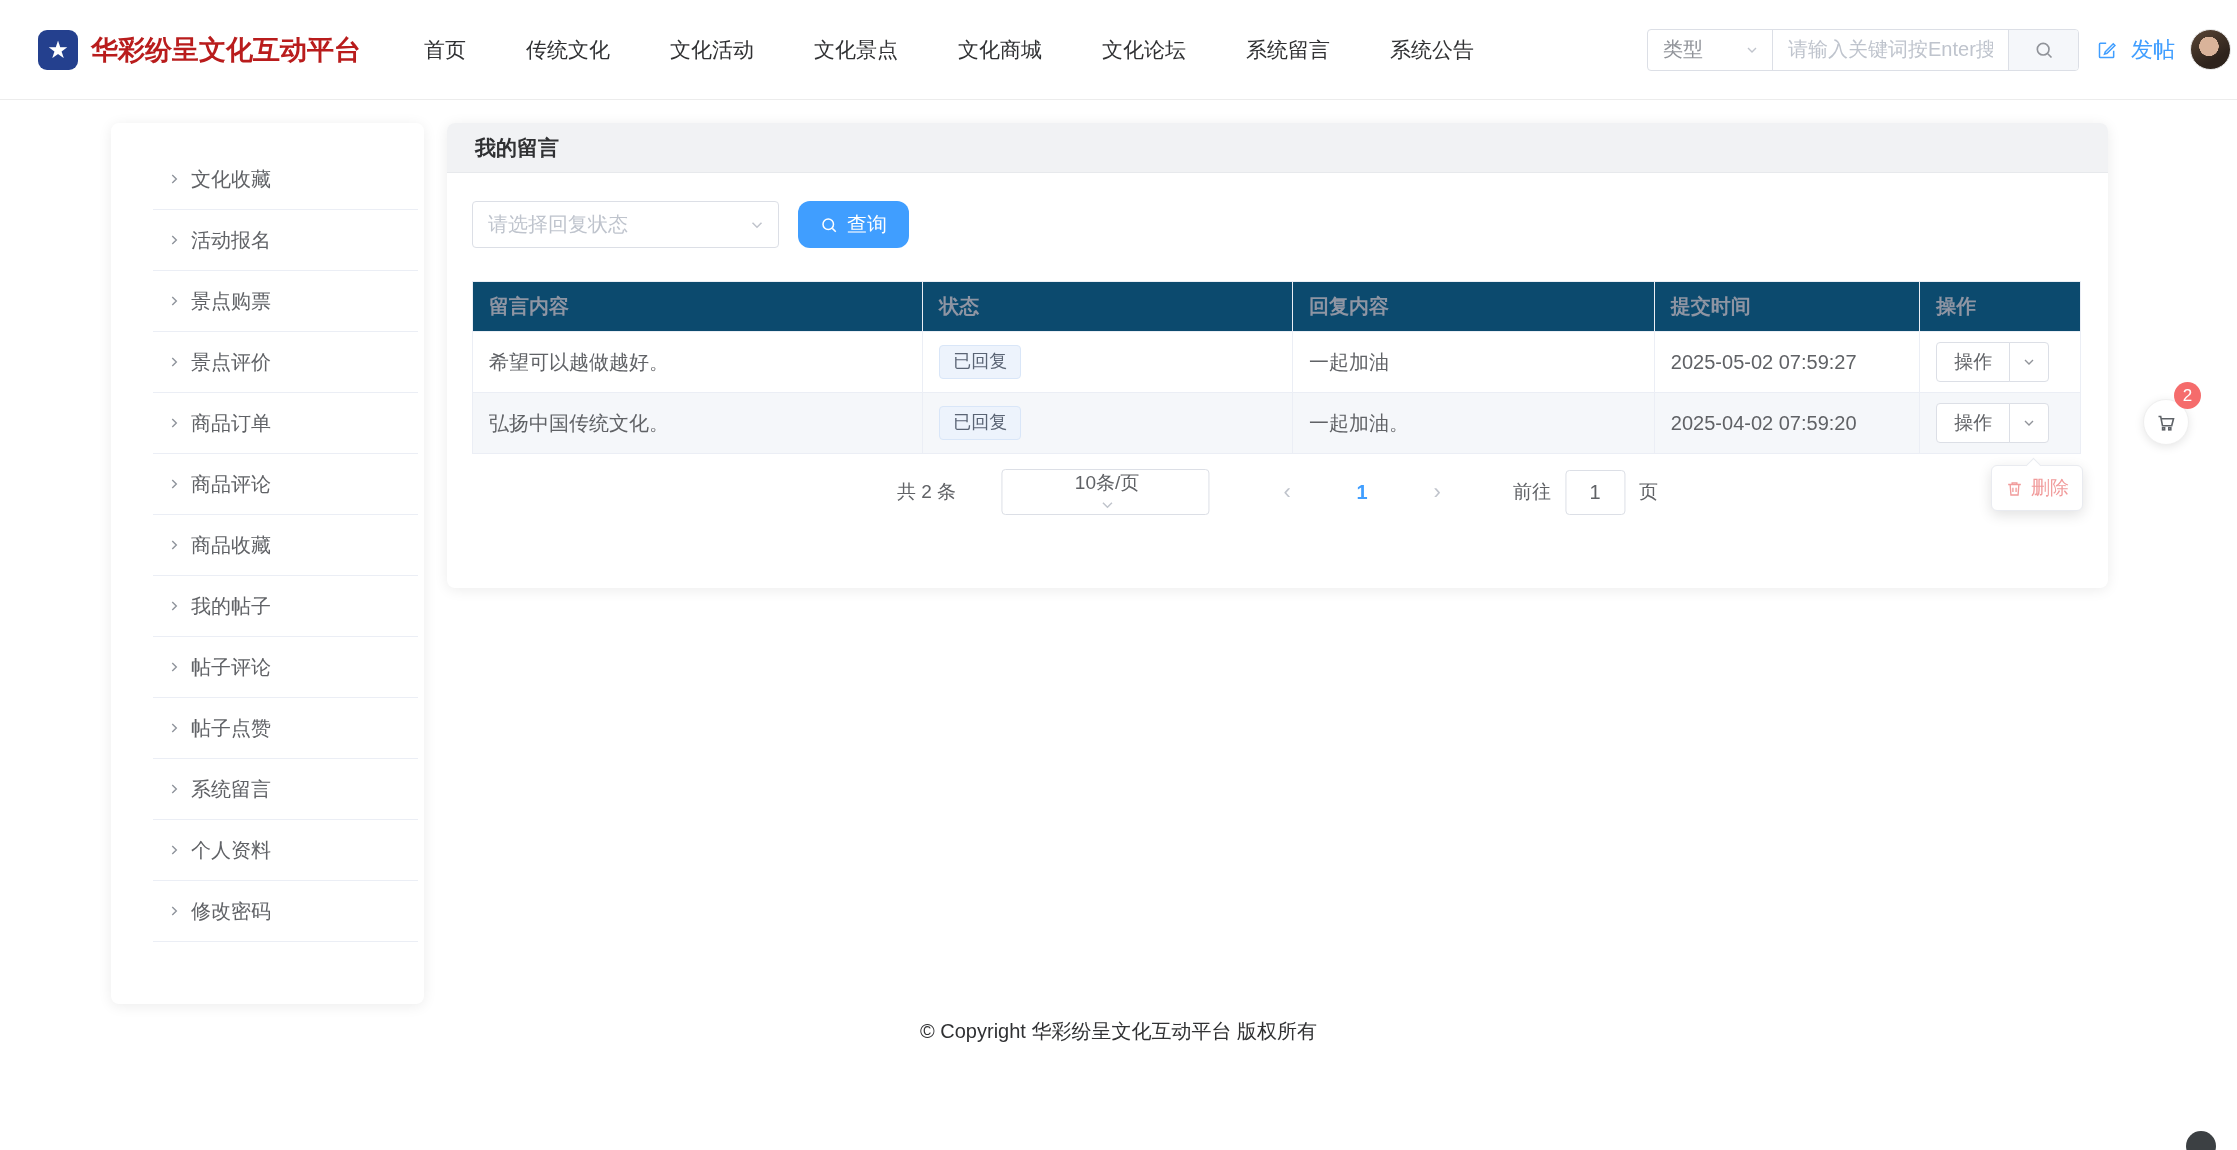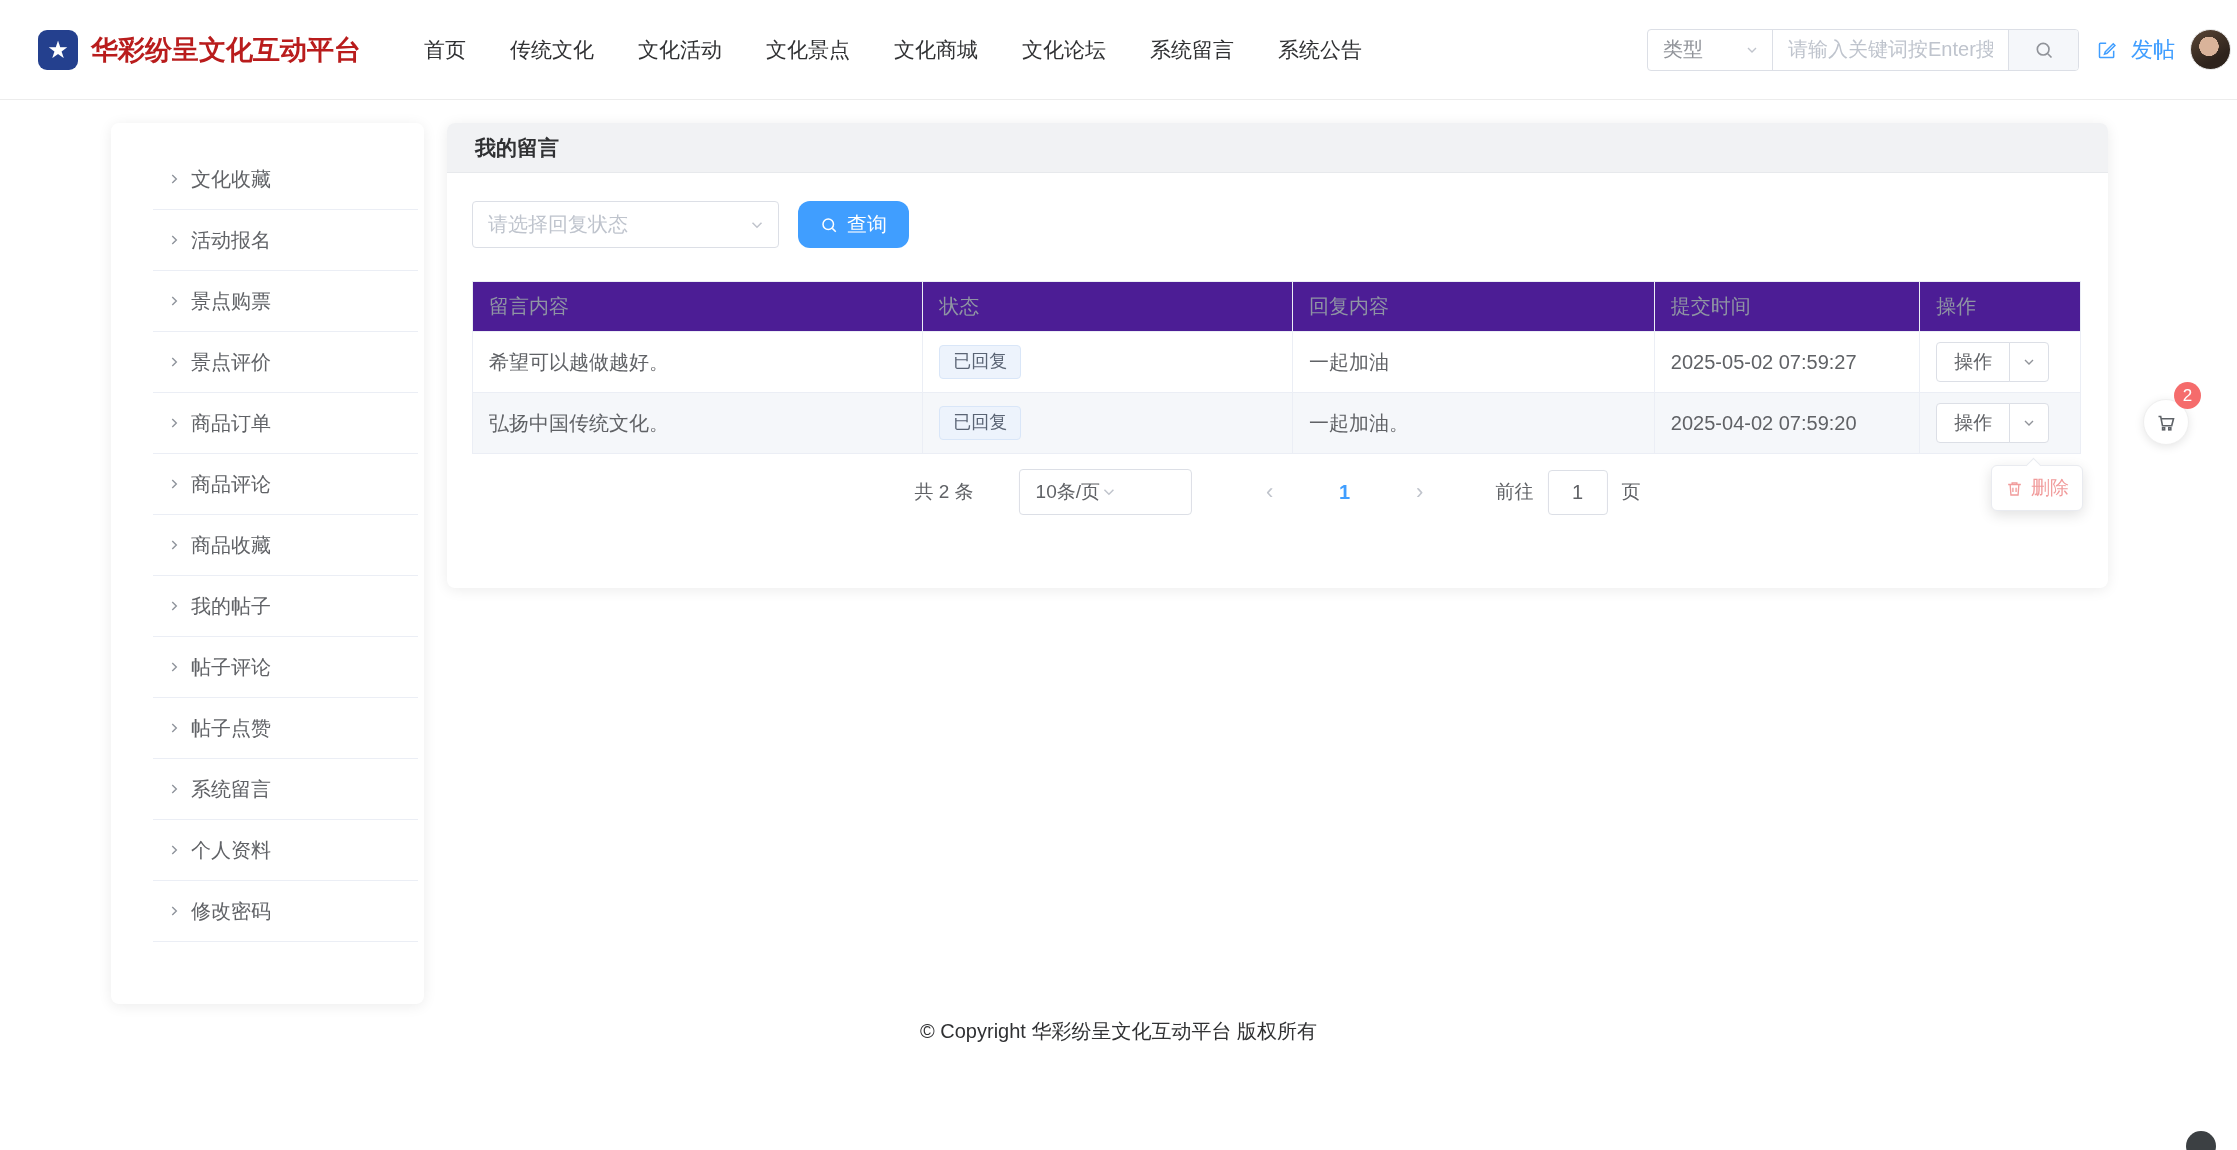--- a/index.html
+++ b/index.html
@@ -13,21 +13,21 @@
   .topbar{
     position:absolute; top:0; left:0; width:2237px; height:100px;
     background:#fff; border-bottom:1px solid #ececec;
     display:flex; align-items:center; padding:0 6px 0 38px;
   }
   .logo{
     width:40px; height:40px; border-radius:9px; background:#24408e; color:#fff;
     display:flex; align-items:center; justify-content:center; font-size:24px; flex:0 0 auto;
   }
   .brand-title{ font-size:27px; font-weight:bold; margin-left:13px; color:#b91c1c; white-space:nowrap;}
-  .nav{ display:flex; margin-left:63px; gap:44px; font-size:21px; color:#303133; white-space:nowrap;}
+  .nav{ display:flex; margin-left:63px; gap:60px; font-size:21px; color:#303133; white-space:nowrap;}
   .nav-item{ cursor:pointer; }
   .top-right{ margin-left:auto; display:flex; align-items:center; }
   .search-group{
     display:flex; align-items:stretch; height:42px; border:1px solid #dcdfe6; border-radius:4px; overflow:hidden; background:#fff;
   }
   .type-select{
     width:125px; display:flex; align-items:center; justify-content:space-between;
     padding:0 12px 0 15px; border-right:1px solid #dcdfe6; color:#909399; font-size:20px; cursor:pointer;
   }
   .search-input{
@@ -81,21 +81,21 @@
     height:47px; padding:0 22px; background:#409EFF; border:none; border-radius:12px; color:#fff;
     font-size:20px; display:flex; align-items:center; gap:9px; cursor:pointer;
     font-family:"Liberation Sans","DejaVu Sans",sans-serif;
   }
   
   .msg-table{
     position:absolute; left:25px; top:158px; width:1609px;
     border-collapse:collapse; table-layout:fixed; font-size:20px;
   }
   .msg-table th, .msg-table td{ border:1px solid #ebeef5; padding:0 16px; text-align:left; font-weight:normal; }
-  .msg-table th{ height:50px; background:#4c1d95; color:#8f95a3; font-weight:400; }
+  .msg-table th{ height:50px; background:#0c4a6e; color:#8f95a3; font-weight:700; }
   .msg-table td{ height:61px; color:#606266; }
   .row-striped td{ background:#f5f7fa; }
   .col-content{ width:28%; } .col-status{ width:23%; } .col-reply{ width:22.5%; }
   .col-time{ width:16.5%; } .col-op{ width:10%; }
   .tag{
     display:inline-block; padding:5px 13px; font-size:18px; color:#5a6474;
     background:#edf3fc; border:1px solid #d9e6f8; border-radius:4px; line-height:1.2;
   }
   .op-group{ display:inline-flex; height:40px; }
   .op-main{
@@ -118,23 +118,23 @@
     position:absolute; top:-6px; left:36px; width:11px; height:11px; background:#fff;
     border-left:1px solid #e9ebf0; border-top:1px solid #e9ebf0; transform:rotate(45deg);
   }
   
   .pagination{
     position:absolute; top:346px; left:50%; transform:translateX(-50%);
     display:flex; align-items:center; font-size:19px; color:#606266; white-space:nowrap;gap:29px;
   }
   .pg-total{ margin-right:16px; }
   .size-select{
-    width:173px; height:46px; border:1px solid #dcdfe6; border-radius:4px; background:#fff;
+    width:208px; height:46px; border:1px solid #dcdfe6; border-radius:4px; background:#fff;
     display:flex; align-items:center; padding:0 12px 0 16px;
-    color:#606266; cursor:pointer; margin-right:26px;
+    color:#606266; cursor:pointer; margin-right:26px;flex-direction:column;
   }
   .pg-btn{ width:46px; text-align:center; font-size:22px; color:#c0c4cc; cursor:pointer; }
   .pg-num{ width:46px; text-align:center; font-size:20px; color:#409EFF; font-weight:bold; cursor:pointer; }
   .pg-goto{ margin-left:24px; display:flex; align-items:center; }
   .goto-input{
     width:60px; height:45px; border:1px solid #dcdfe6; border-radius:4px; margin:0 14px;
     text-align:center; font-size:20px; color:#606266; outline:none;
     font-family:"Liberation Sans","DejaVu Sans",sans-serif;
   }
   

